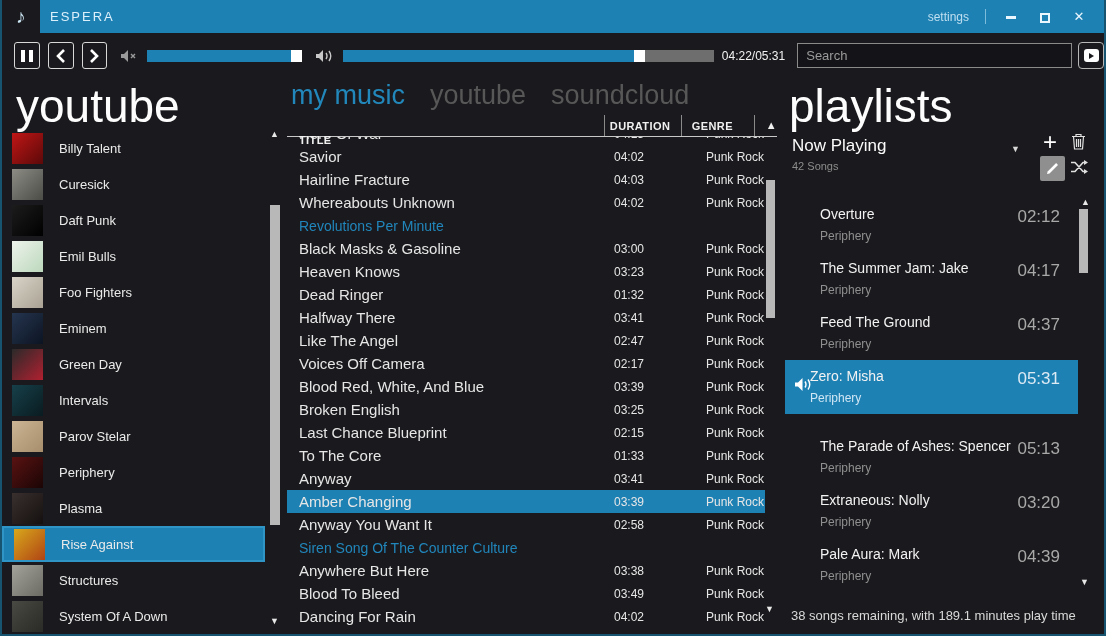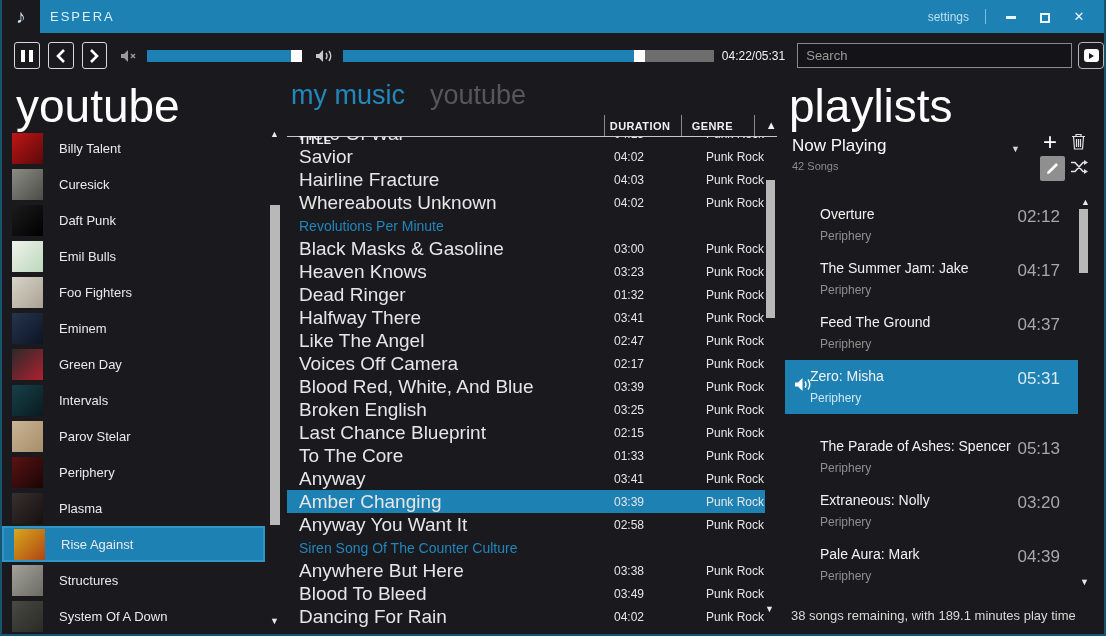--- a/index.html
+++ b/index.html
@@ -68,21 +68,21 @@
                background:#1a1a1e; z-index:2; align-items:center; }
   .lib-header .h-title{ width:317px; padding-left:12px;margin-top:28px; }
   .lib-header .h-dur{ width:77px; padding-left:5px; border-left:1px solid #8a8a8a; height:100%; display:flex; align-items:center;}
   .lib-header .h-gen{ width:71px; padding-left:10px; border-left:1px solid #8a8a8a; height:100%; display:flex; align-items:center;}
   .lib-header .h-end{ border-left:1px solid #8a8a8a; height:100%; width:8px; margin-left:2px;}
   .lib-header span{ font-size:11px; font-weight:bold; color:#f0f0f0; letter-spacing:.4px; }
   .lib-header .up-arrow{ margin-left:4px; }
   .lib-rows{ position:absolute; top:53px; left:0; right:0; bottom:0; overflow:hidden; z-index:1; }
   .lib-rows .inner{ margin-top:-9px; }
   .lib-row{ display:flex; height:23px; align-items:center; width:478px; }
-  .lib-row .c-title{ width:317px; padding-left:12px; font-size:19px; color:#e6e6e6; white-space:nowrap; }
+  .lib-row .c-title{ width:317px; padding-left:12px; font-size:15px; color:#e6e6e6; white-space:nowrap; }
   .lib-row .c-dur{ width:82px; padding-left:10px; font-size:12px; color:#e6e6e6; }
   .lib-row .c-gen{ width:79px; padding-left:20px; font-size:12px; color:#e6e6e6; white-space:nowrap; }
   .lib-row.selected{ background:var(--accent,#1e81b4); }
   .lib-album-row{ height:23px; display:flex; align-items:center; padding-left:12px; font-size:14px; color:#2186bb; }
   .library-panel .scroll-thumb{ left:479px; top:102px; width:9px; height:138px; z-index:2;}
   .library-panel .down-arrow{ position:absolute; left:478px; bottom:20px; z-index:2;}
   
   .playlists-panel{ position:relative; flex:1; }
   .playlists-panel .big-title{ margin:4px 0 0 12px; }
   .pl-head{ position:relative; height:62px; }
@@ -240,20 +240,21 @@
           </div>
         </div>
       <div class="scroll-thumb"></div>
       <span class="arrow down-arrow">▼</span>
     </aside>
 
     <section class="library-panel">
       <div class="tabs" id="tabs">
           <span class="tab active">my music</span>
           <span class="tab">youtube</span>
+          <span class="tab">soundcloud</span>
         </div>
       <div class="lib-header">
         <span class="h-title">TITLE</span>
         <span class="h-dur">DURATION</span>
         <span class="h-gen">GENRE</span>
         <span class="h-end"></span>
         <span class="arrow up-arrow">▲</span>
       </div>
       <div class="lib-rows">
           <div class="inner" id="lib-rows">

